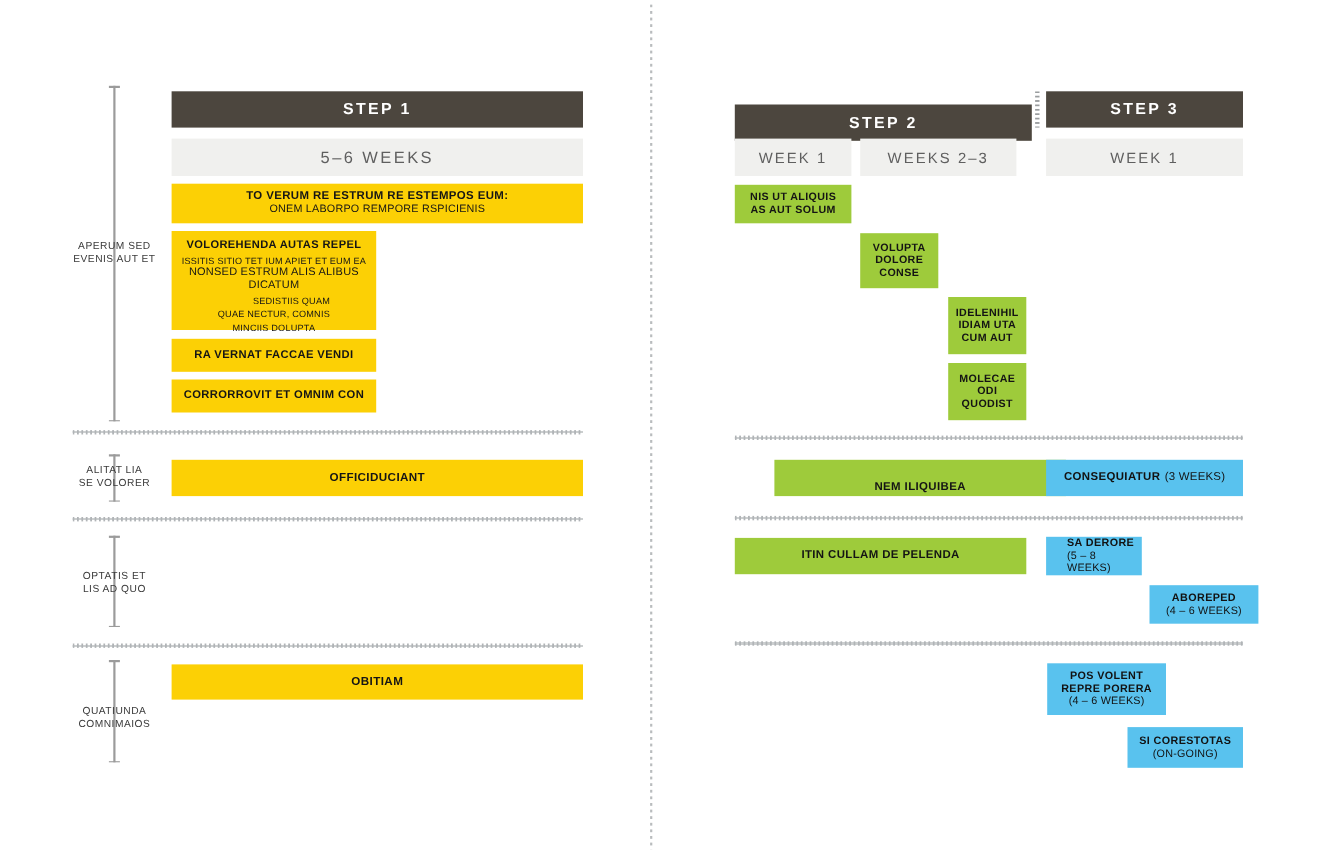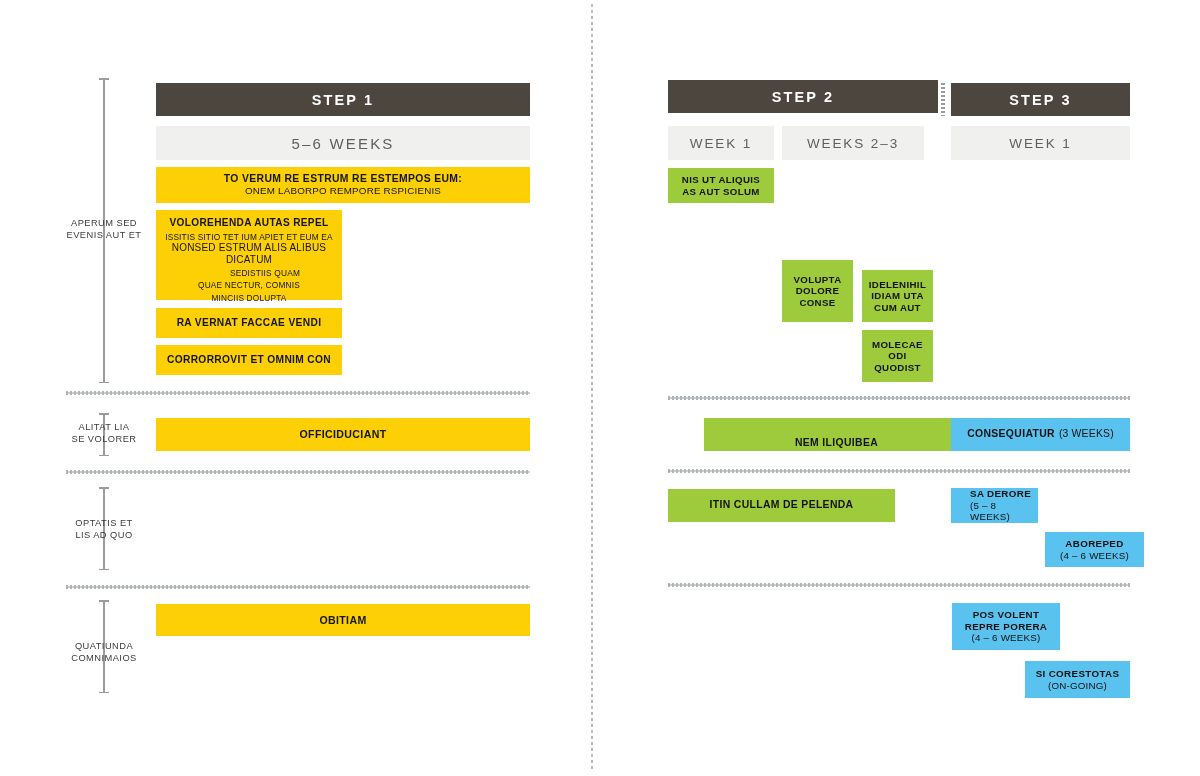--- a/index.html
+++ b/index.html
@@ -206,21 +206,21 @@
   <div class="bracket" style="top:600px; height:93px;"></div>
   <div class="group-label" style="left:56px; top:641px;">
     <div>QUATIUNDA</div>
     <div>COMNIMAIOS</div>
   </div>
 
   <div class="block yellow" style="left:156px; top:604px; width:374px; height:32px; font-size:10.6px;">
     <span class="t1">OBITIAM</span>
   </div>
 
-  <div class="step-header" style="left:668px; top:80px; width:270px; height:33px;">
+  <div class="step-header" style="left:668px; top:95px; width:270px; height:33px;">
     <span>STEP 2</span>
   </div>
 
   <div class="step-sep" style="left:941px; top:83px; height:33px;"></div>
 
   <div class="step-header" style="left:951px; top:83px; width:179px; height:33px;">
     <span>STEP 3</span>
   </div>
 
   <div class="week-band" style="left:668px; top:126px; width:106px; height:34px; font-size:13.5px; letter-spacing:1.9px;">
@@ -232,21 +232,21 @@
   </div>
 
   <div class="week-band" style="left:951px; top:126px; width:179px; height:34px; font-size:13.5px; letter-spacing:1.9px;">
     <span>WEEK 1</span>
   </div>
 
   <div class="block green" style="left:668px; top:168px; width:106px; height:35px; font-size:9.7px;">
     <span class="t1">NIS UT ALIQUIS AS AUT SOLUM</span>
   </div>
 
-  <div class="block green" style="left:782px; top:212px; width:71px; height:62px; font-size:9.7px;margin-top:48px;">
+  <div class="block green" style="left:782px; top:212px; width:71px; height:50px; font-size:9.7px;">
     <span class="t1">VOLUPTA DOLORE CONSE</span>
   </div>
 
   <div class="block green" style="left:862px; top:270px; width:71px; height:52px; font-size:9.7px;">
     <span class="t1">IDELENIHIL IDIAM UTA CUM AUT</span>
   </div>
 
   <div class="block green" style="left:862px; top:330px; width:71px; height:52px; font-size:9.7px;">
     <span class="t1">MOLECAE ODI QUODIST</span>
   </div>
@@ -257,21 +257,21 @@
     <span class="t1">NEM ILIQUIBEA</span>
   </div>
 
   <div class="block blue inline-row" style="left:951px; top:418px; width:179px; height:33px; font-size:10.4px;">
     <span class="t1">CONSEQUIATUR</span>
     <span class="t2">(3 WEEKS)</span>
   </div>
 
   <div class="hsep" style="left:668px; top:469px; width:462px;"></div>
 
-  <div class="block green" style="left:668px; top:489px; width:227px; height:33px; font-size:10.4px;">
+  <div class="block green" style="left:668px; top:489px; width:265px; height:33px; font-size:10.4px;">
     <span class="t1">ITIN CULLAM DE PELENDA</span>
   </div>
 
   <div class="block blue" style="left:951px; top:488px; width:87px; height:35px; font-size:9.8px; align-items:flex-start; padding-left:19px; text-align:left;">
     <span class="t1">SA DERORE</span>
     <span class="t2">(5 – 8 WEEKS)</span>
   </div>
 
   <div class="block blue" style="left:1045px; top:532px; width:99px; height:35px; font-size:9.8px;">
     <span class="t1">ABOREPED</span>

